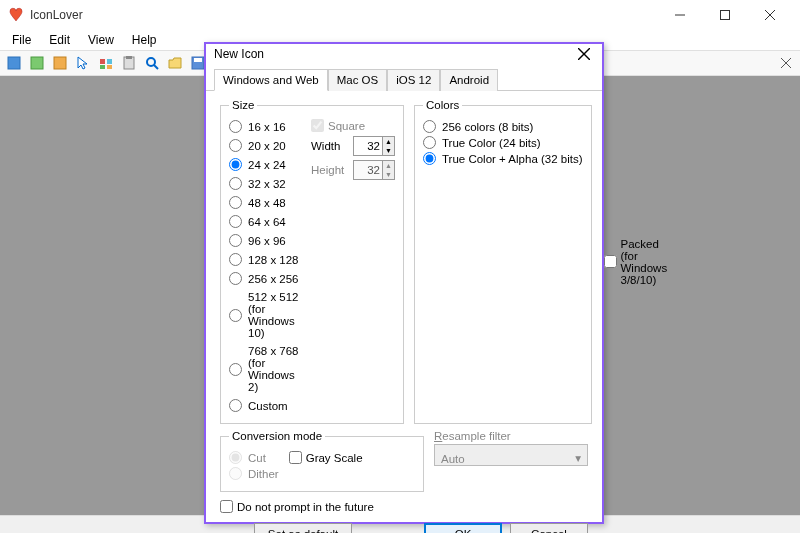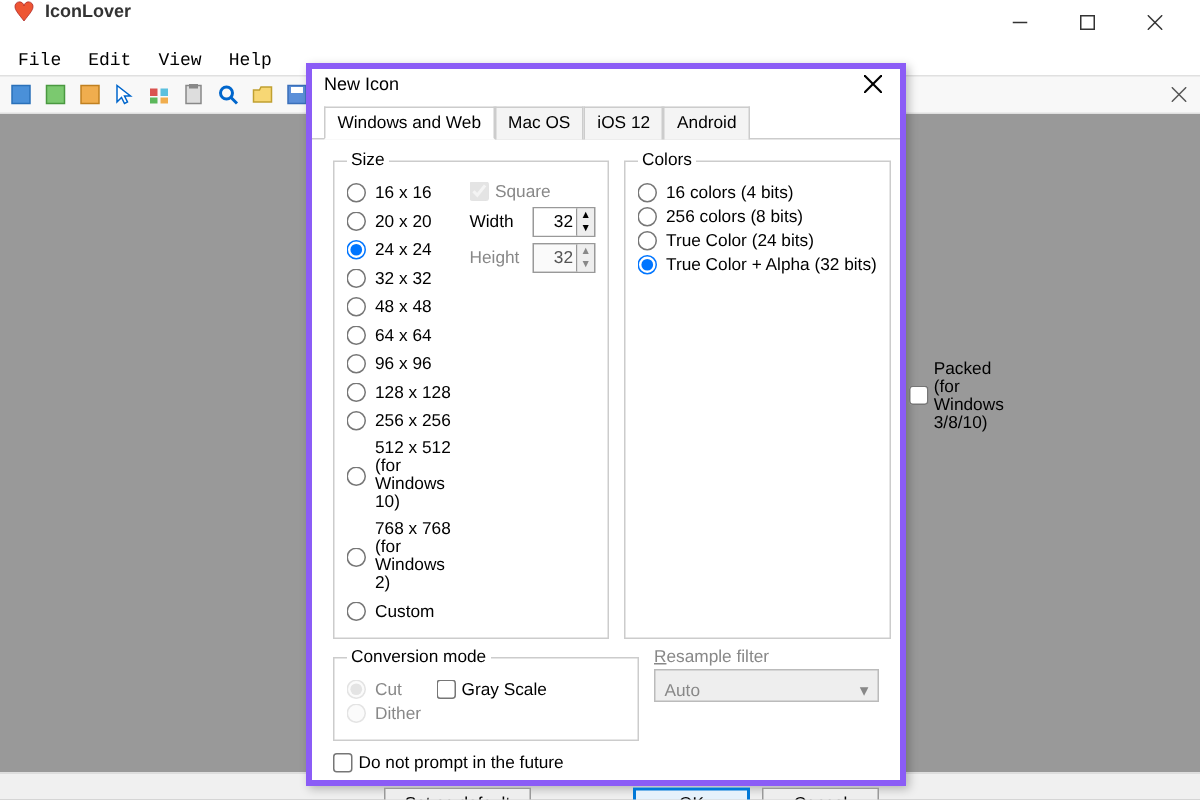--- a/index.html
+++ b/index.html
@@ -1,37 +1,37 @@
 <!DOCTYPE html>
 <html><head>
 <meta charset="utf-8">
 <style>
 * { box-sizing: border-box; margin: 0; padding: 0; }
 body { font-family: "Segoe UI", Tahoma, sans-serif; font-size: 12px; background: #fff; width: 800px; height: 533px; overflow: hidden; position: relative; }
 
 
-.main-titlebar { height: 30px; display: flex; padding: 0 8px; background: #fff; font-weight: bold; }
+.main-titlebar { height: 30px; display: flex; align-items: center; padding: 0 8px; background: #fff; }
 .main-title { flex: 1; font-size: 12px; color: #333; }
 .app-icon { width: 16px; height: 16px; margin-right: 6px; display: inline-flex; align-items: center; justify-content: center; }
 .win-controls { display: flex; gap: 0; }
 .win-btn { width: 45px; height: 30px; display: flex; align-items: center; justify-content: center; color: #555; }
 .win-btn svg { width: 10px; height: 10px; }
 
 .menubar { height: 20px; display: flex; align-items: center; padding: 0 4px; gap: 2px; }
-.menu-item { padding: 2px 8px; cursor: default; font-family: Liberation Mono, monospace; }
+.menu-item { padding: 2px 8px; cursor: default; }
 
 .toolbar { height: 26px; display: flex; align-items: center; padding: 2px 4px; gap: 3px; border-top: 1px solid #e0e0e0; border-bottom: 1px solid #e0e0e0; background: #f8f8f8; }
 .tbtn { width: 20px; height: 20px; display: flex; align-items: center; justify-content: center; border: 1px solid transparent; }
 .close-x { margin-left: auto; width: 20px; height: 20px; display:flex; align-items:center; justify-content:center; color:#555;}
 
 .canvas-area { position: absolute; top: 76px; bottom: 18px; left: 0; right: 0; background: #999; }
 .statusbar { position: absolute; bottom: 0; left: 0; right: 0; height: 18px; background: #f0f0f0; border-top: 1px solid #ddd; }
 
 
-.dialog { position: absolute; left: 204px; top: 42px; width: 400px; height: 482px; background: #fff; border: 4px solid #8b5cf6; box-shadow: 2px 2px 6px rgba(0,0,0,0.25); display: flex; flex-direction: column; }
+.dialog { position: absolute; left: 204px; top: 42px; width: 400px; height: 482px; background: #fff; border: 2px solid #8b5cf6; box-shadow: 2px 2px 6px rgba(0,0,0,0.25); display: flex; flex-direction: column; }
 .dlg-titlebar { height: 28px; display: flex; align-items: center; padding: 0 8px; }
 .dlg-title { flex: 1; font-size: 12px; }
 .dlg-close { width: 20px; height: 20px; display: flex; align-items: center; justify-content: center; }
 
 .tabrow { display: flex; padding: 4px 8px 0 8px; border-bottom: 1px solid #ccc; }
 .tab { padding: 4px 8px; border: 1px solid #ccc; border-bottom: none; background: #f4f4f4; margin-right: 0; font-size: 11.5px; cursor: default; position: relative; top: 1px;}
 .tab.active { background: #fff; border-bottom: 1px solid #fff; }
 
 .dlg-body { flex: 1; padding: 8px 14px 4px 14px; display: flex; flex-direction: column; gap: 6px; }
 
@@ -273,24 +273,20 @@
             </div>
           </div>
         </div>
       </fieldset>
 
       <div class="colors-col">
         <fieldset class="colors-fs">
           <legend>Colors</legend>
           <div class="radio-row">
               <input type="radio" name="cl" style="">
-              <label>16 colors (4 bits)</label>
-            </div>
-          <div class="radio-row">
-              <input type="radio" name="cl" style="">
               <label>256 colors (8 bits)</label>
             </div>
           <div class="radio-row">
               <input type="radio" name="cl" style="">
               <label>True Color (24 bits)</label>
             </div>
           <div class="radio-row">
               <input type="radio" name="cl" checked="" style="">
               <label>True Color + Alpha (32 bits)</label>
             </div>

